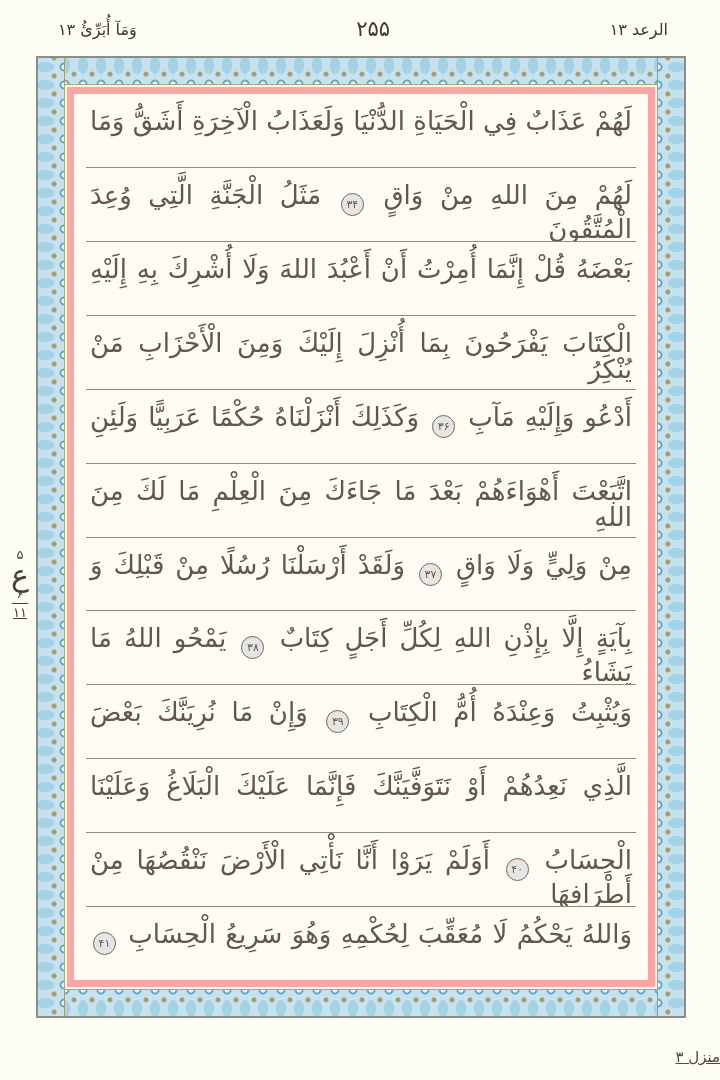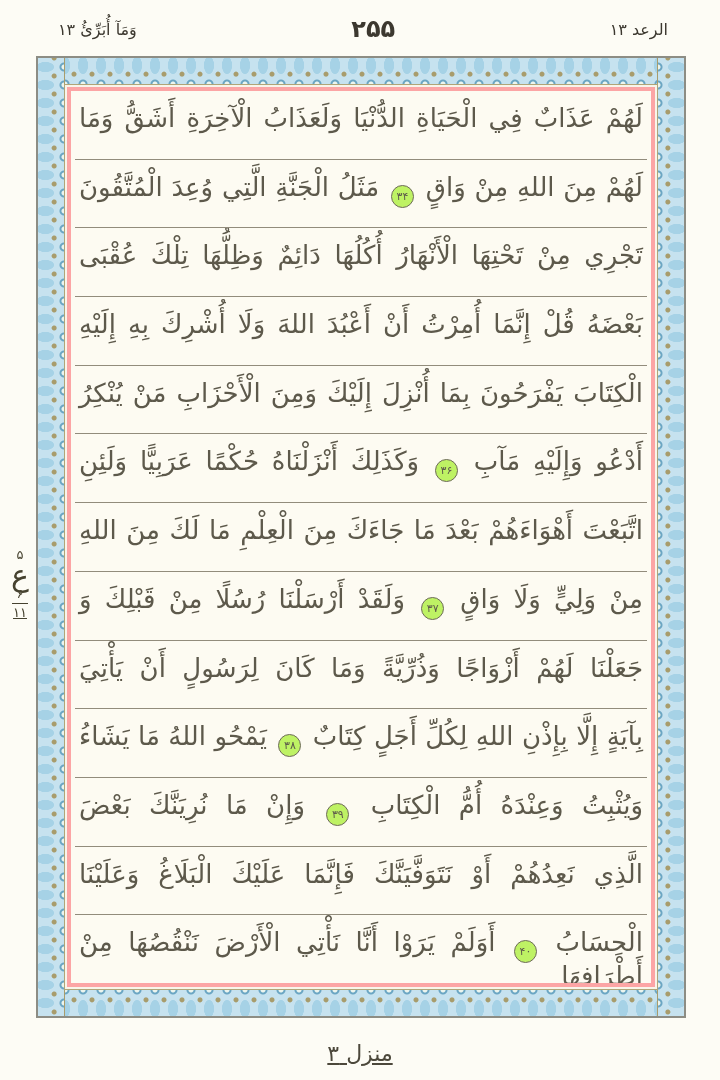--- a/index.html
+++ b/index.html
@@ -15,21 +15,21 @@
 
   
   .header{
     position:absolute;top:6px;left:0;right:0;height:46px;
     display:flex;flex-direction:row;align-items:center;
     padding:0 52px 0 58px;box-sizing:border-box;
     justify-content:space-between;
     color:#3c382f;
   }
   .header .h-item{font-size:16px;letter-spacing:0;white-space:nowrap;}
-  .header .h-center{font-size:24px;font-weight:bold;}
+  .header .h-center{font-size:21px;}
 
   
   .frame{
     position:absolute;left:36px;right:34px;top:56px;bottom:62px;
     border:2px solid #8d8d84;
     background:#fff;
     box-sizing:border-box;
   }
   .band{position:absolute;background-color:#c6e2ef;}
   .band-top,.band-bottom{left:0;right:0;height:26px;background-size:18px 26px;}
@@ -59,24 +59,24 @@
     background-image:
       radial-gradient(circle at 0% 50%, #ecf5ee 0 2px, #6ba6c3 3px 4px, rgba(0,0,0,0) 5px),
       radial-gradient(ellipse 14px 8px at 72% 50%, #a6d2e6 0 60%, rgba(0,0,0,0) 66%),
       radial-gradient(circle at 38% 0%, #a89c6c 0 2px, rgba(0,0,0,0) 3px),
       radial-gradient(circle at 38% 100%, #a89c6c 0 2px, rgba(0,0,0,0) 3px);
     border-left:1px solid #a89c6c;}
 
   .inner{
     position:absolute;inset:29px;
     background:#fdfbf2;
-    border:4px solid #fca5a5;
+    border:7px solid #fca5a5;
     box-shadow:0 0 0 2px #f8f5ea, 0 0 0 3px #b0a577;
     box-sizing:border-box;
-    padding:0 4px;
+    padding:0 12px;
   }
 
   
   .lines{display:flex;flex-direction:column;height:100%;}
   .qline{
     flex:1 1 0;
     direction:rtl;
     text-align:justify;
     text-align-last:justify;
     font-size:26px;
@@ -89,39 +89,39 @@
     overflow:hidden;
     white-space:normal;
   }
   .qline:last-child{border-bottom:none;}
   .ayah-marker{
     display:inline-flex;align-items:center;justify-content:center;
     width:21px;height:21px;
     border:1.3px solid #6e6a5b;border-radius:50%;
     font-size:11px;line-height:1;color:#5d594b;
     margin:0 3px;vertical-align:-4px;
-    background:#bef264;
+    background:#e5e5e5;
   }
 
   
   .ruku{
     position:absolute;left:4px;top:548px;width:32px;
     display:flex;flex-direction:column;align-items:center;
     color:#46422f;
   }
   .ruku .r-top{font-size:13px;line-height:1;}
   .ruku .r-ain{font-size:30px;line-height:1;margin:0;}
   .ruku .r-mid{font-size:12px;line-height:1;margin-top:-3px;}
   .ruku .r-rule{width:16px;border-top:1.5px solid #46422f;margin:3px 0 2px 0;}
   .ruku .r-bottom{font-size:13px;line-height:1;text-decoration:underline;}
 
   
   .footer{
     position:absolute;left:0;right:0;bottom:14px;
-    text-align:center;font-size:22px;color:#4c483b;text-decoration:underline;
+    font-size:15px;color:#4c483b;text-decoration:underline;
   }
 </style>
 </head>
 <body>
 
 <div class="page">
 
   <div class="header">
     <div class="h-item">الرعد ۱۳</div>
     <div class="h-item h-center">۲۵۵</div>
@@ -130,31 +130,30 @@
 
   <div class="frame">
     <div class="band band-top"></div>
     <div class="band band-bottom"></div>
     <div class="band band-left"></div>
     <div class="band band-right"></div>
     <div class="inner">
       <div class="lines" id="lines">
           <div class="qline"><span>لَهُمْ عَذَابٌ فِي الْحَيَاةِ الدُّنْيَا وَلَعَذَابُ الْآخِرَةِ أَشَقُّ وَمَا</span> </div>
           <div class="qline"><span>لَهُمْ مِنَ اللهِ مِنْ وَاقٍ</span> <span class="ayah-marker">۳۴</span> <span>مَثَلُ الْجَنَّةِ الَّتِي وُعِدَ الْمُتَّقُونَ</span> </div>
-          <div class="qline"><span>تَجْرِي مِنْ تَحْتِهَا الْأَنْهَارُ أُكُلُهَا دَائِمٌ وَظِلُّهَا تِلْكَ عُقْبَى</span> </div>
           <div class="qline"><span>بَعْضَهُ قُلْ إِنَّمَا أُمِرْتُ أَنْ أَعْبُدَ اللهَ وَلَا أُشْرِكَ بِهِ إِلَيْهِ</span> </div>
           <div class="qline"><span>الْكِتَابَ يَفْرَحُونَ بِمَا أُنْزِلَ إِلَيْكَ وَمِنَ الْأَحْزَابِ مَنْ يُنْكِرُ</span> </div>
           <div class="qline"><span>أَدْعُو وَإِلَيْهِ مَآبِ</span> <span class="ayah-marker">۳۶</span> <span>وَكَذَلِكَ أَنْزَلْنَاهُ حُكْمًا عَرَبِيًّا وَلَئِنِ</span> </div>
           <div class="qline"><span>اتَّبَعْتَ أَهْوَاءَهُمْ بَعْدَ مَا جَاءَكَ مِنَ الْعِلْمِ مَا لَكَ مِنَ اللهِ</span> </div>
           <div class="qline"><span>مِنْ وَلِيٍّ وَلَا وَاقٍ</span> <span class="ayah-marker">۳۷</span> <span>وَلَقَدْ أَرْسَلْنَا رُسُلًا مِنْ قَبْلِكَ وَ</span> </div>
-          <div class="qline"><span>جَعَلْنَا لَهُمْ أَزْوَاجًا وَذُرِّيَّةً وَمَا كَانَ لِرَسُولٍ أَنْ يَأْتِيَ</span> </div>
           <div class="qline"><span>بِآيَةٍ إِلَّا بِإِذْنِ اللهِ لِكُلِّ أَجَلٍ كِتَابٌ</span> <span class="ayah-marker">۳۸</span> <span>يَمْحُو اللهُ مَا يَشَاءُ</span> </div>
           <div class="qline"><span>وَيُثْبِتُ وَعِنْدَهُ أُمُّ الْكِتَابِ</span> <span class="ayah-marker">۳۹</span> <span>وَإِنْ مَا نُرِيَنَّكَ بَعْضَ</span> </div>
           <div class="qline"><span>الَّذِي نَعِدُهُمْ أَوْ نَتَوَفَّيَنَّكَ فَإِنَّمَا عَلَيْكَ الْبَلَاغُ وَعَلَيْنَا</span> </div>
           <div class="qline"><span>الْحِسَابُ</span> <span class="ayah-marker">۴۰</span> <span>أَوَلَمْ يَرَوْا أَنَّا نَأْتِي الْأَرْضَ نَنْقُصُهَا مِنْ أَطْرَافِهَا</span> </div>
+          <div class="qline"><span>وَاللهُ يَحْكُمُ لَا مُعَقِّبَ لِحُكْمِهِ وَهُوَ سَرِيعُ الْحِسَابِ</span> <span class="ayah-marker">۴۱</span> </div>
         </div>
     </div>
   </div>
 
   <div class="ruku">
     <span class="r-top">۵</span>
     <span class="r-ain">ع</span>
     <span class="r-mid">۶</span>
     <span class="r-rule"></span>
     <span class="r-bottom">۱۱</span>

